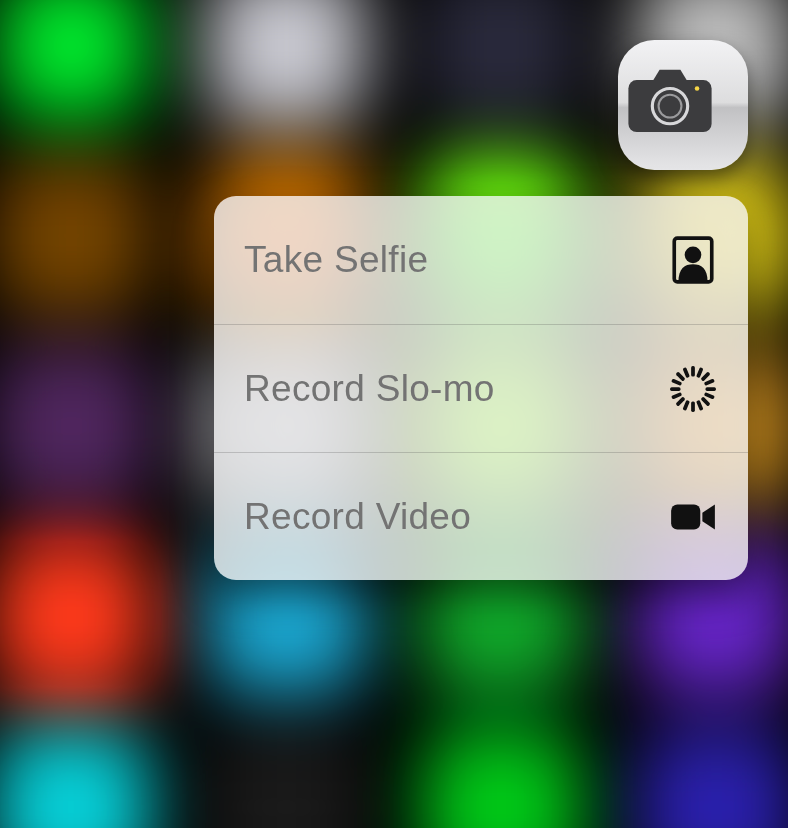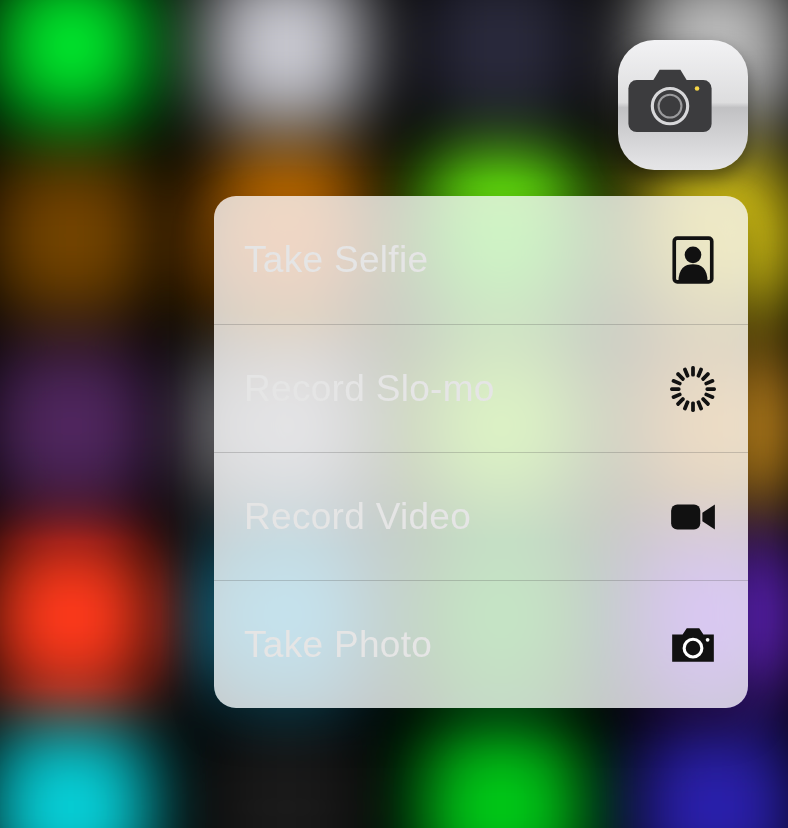--- a/index.html
+++ b/index.html
@@ -47,21 +47,21 @@
   .menu-item{
     display:flex;align-items:center;justify-content:space-between;
     padding:0 30px;
     height:128px;
     box-sizing:border-box;
     border-top:1px solid rgba(80,80,80,.25);
     cursor:pointer;
   }
   .menu-item:first-child{border-top:none}
   .menu-item .label{
-    font-size:37px;font-weight:400;color:#e5e5e5;letter-spacing:.3px;
+    font-size:37px;font-weight:400;color:#737373;letter-spacing:.3px;
   }
   .menu-item .icon{
     width:50px;height:50px;flex:0 0 auto;display:flex;align-items:center;justify-content:center;
   }
   .menu-item .icon svg{width:100%;height:100%}
 </style>
 </head>
 <body>
 
 <div class="bg">
@@ -153,24 +153,14 @@
   <div class="menu-item">
     <span class="label">Record Video</span>
     <span class="icon">
       <svg viewBox="0 0 48 48">
         <rect x="3" y="12" width="28" height="24" rx="6" fill="#111"></rect>
         <path d="M33 20 L45 12 V36 L33 28 Z" fill="#111"></path>
       </svg>
     </span>
   </div>
 
-  <div class="menu-item">
-    <span class="label">Take Photo</span>
-    <span class="icon">
-      <svg viewBox="0 0 48 48">
-        <path d="M4 14 H14 L18 8 H30 L34 14 H44 V40 H4 Z" fill="#111"></path>
-        <circle cx="24" cy="27" r="8.5" fill="none" stroke="#fff" stroke-width="3"></circle>
-        <circle cx="38" cy="19" r="1.8" fill="#fff"></circle>
-      </svg>
-    </span>
-  </div>
 
 </div>
 
 </body></html>

